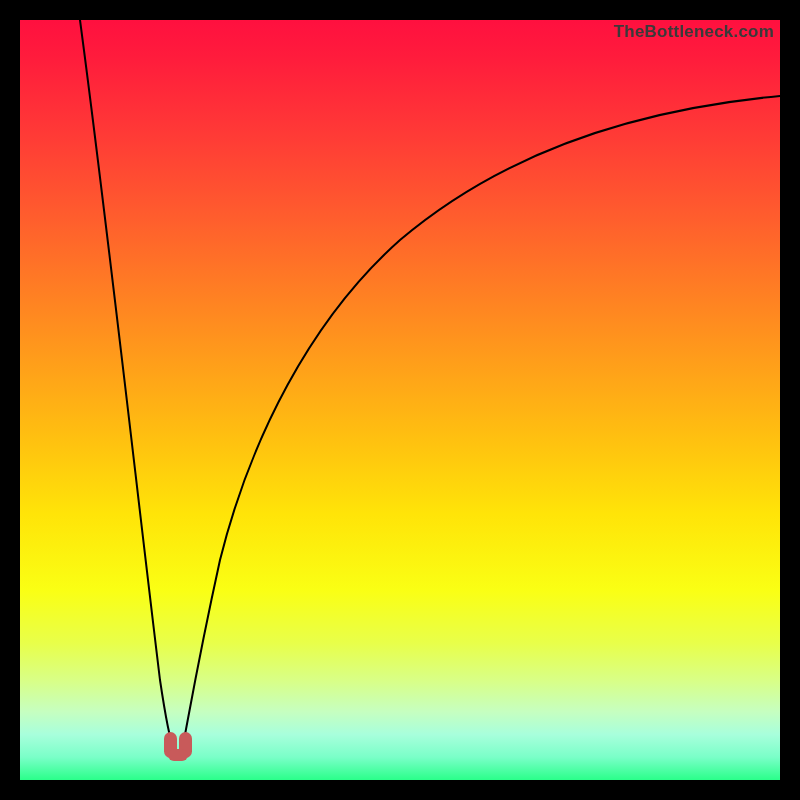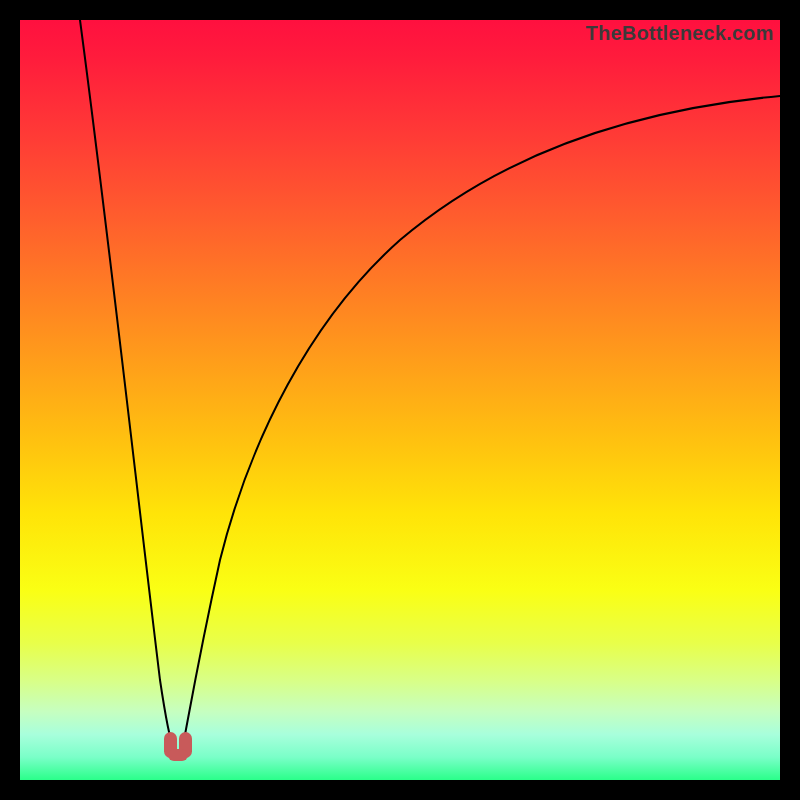--- a/index.html
+++ b/index.html
@@ -33,21 +33,21 @@
       #a8ffdc 94%,
       #7affc8 97%,
       #2aff8a 100%
     );
   }
   .attribution {
     position: absolute;
     top: 2px;
     right: 6px;
     color: #3a3a3a;
-    font-size: 20px;
+    font-size: 17px;
     font-weight: 600;
     letter-spacing: 0.2px;
     pointer-events: none;
   }
   svg.curve {
     position: absolute;
     left: 0;
     top: 0;
     width: 760px;
     height: 760px;

